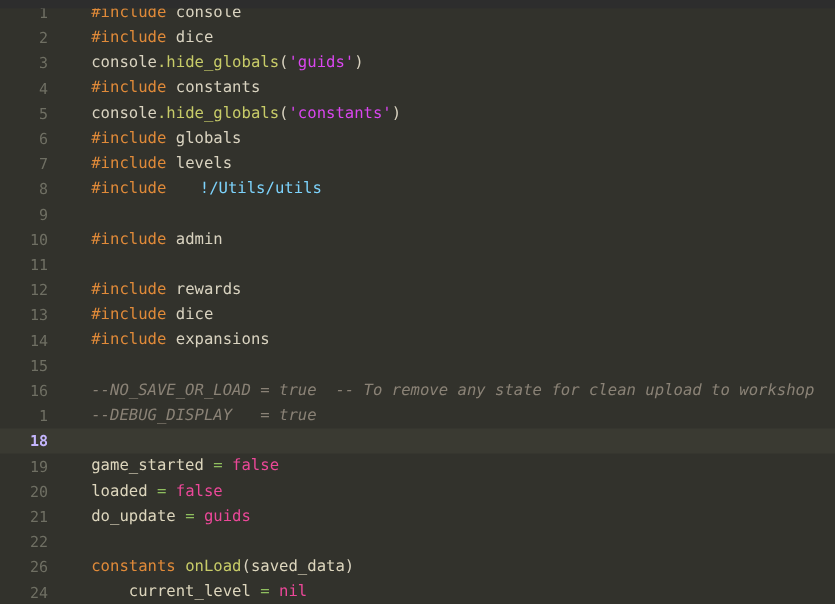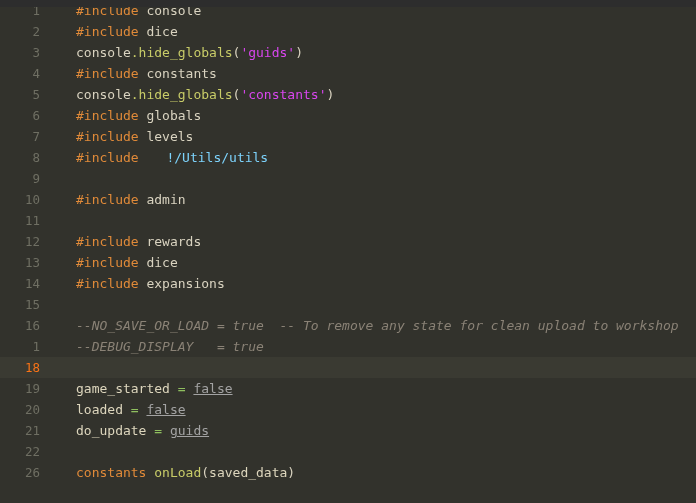--- a/index.html
+++ b/index.html
@@ -57,41 +57,41 @@
     position: absolute;
     left: 0;
     top: 0;
     width: 40px;
     text-align: right;
     color: #6f6f63;
     font-size: 12.5px;
     user-select: none;
   }
   .code-line.active .ln {
-    color: #f97316;
-    font-weight: normal;
+    color: #c4b5fd;
+    font-weight: bold;
   }
 
   .code-text {
     position: absolute;
     left: 76px;
     top: 0;
     color: #d9d3c0;
   }
 
   
   .t-pre      { color: #e08a39; }           
   .t-path     { color: #7dd3fc; margin-left: 20px; }           
   .t-plain    { color: #d9d3c0; }           
   .t-ident    { color: #ddd6bd; text-align: right; }           
   .t-fn       { color: #c8cc68; }           
   .t-str      { color: #d946ef; }           
   .t-punct    { color: #d9d3c0; }           
   .t-op       { color: #8fbf5f; }           
-  .t-const    { color: #a3a3a3; text-decoration: underline; }           
+  .t-const    { color: #ec4899; }           
   .t-comment  { color: #8a8276; font-style: italic; }
 </style>
 </head>
 <body>
 
 <div id="editor-root">
 
   <div id="top-chrome"></div>
 
   <div id="code-surface">
@@ -111,15 +111,16 @@
       <div class="code-line"><span class="ln">14</span><span class="code-text"><span class="t-pre">#include</span><span class="t-plain"> expansions</span></span></div>
       <div class="code-line"><span class="ln">15</span><span class="code-text"></span></div>
       <div class="code-line"><span class="ln">16</span><span class="code-text"><span class="t-comment">--NO_SAVE_OR_LOAD = true  -- To remove any state for clean upload to workshop</span></span></div>
       <div class="code-line"><span class="ln">1</span><span class="code-text"><span class="t-comment">--DEBUG_DISPLAY   = true</span></span></div>
       <div class="code-line active"><span class="ln">18</span><span class="code-text"></span></div>
       <div class="code-line"><span class="ln">19</span><span class="code-text"><span class="t-ident">game_started </span><span class="t-op">=</span><span class="t-plain"> </span><span class="t-const">false</span></span></div>
       <div class="code-line"><span class="ln">20</span><span class="code-text"><span class="t-ident">loaded </span><span class="t-op">=</span><span class="t-plain"> </span><span class="t-const">false</span></span></div>
       <div class="code-line"><span class="ln">21</span><span class="code-text"><span class="t-ident">do_update </span><span class="t-op">=</span><span class="t-plain"> </span><span class="t-const">guids</span></span></div>
       <div class="code-line"><span class="ln">22</span><span class="code-text"></span></div>
       <div class="code-line"><span class="ln">26</span><span class="code-text"><span class="t-pre">constants</span><span class="t-plain"> </span><span class="t-fn">onLoad</span><span class="t-punct">(</span><span class="t-ident">saved_data</span><span class="t-punct">)</span></span></div>
+      <div class="code-line"><span class="ln">24</span><span class="code-text"><span class="t-ident">    current_level </span><span class="t-op">=</span><span class="t-plain"> </span><span class="t-const">nil</span></span></div>
     </div>
 
 </div>
 
 </body></html>

